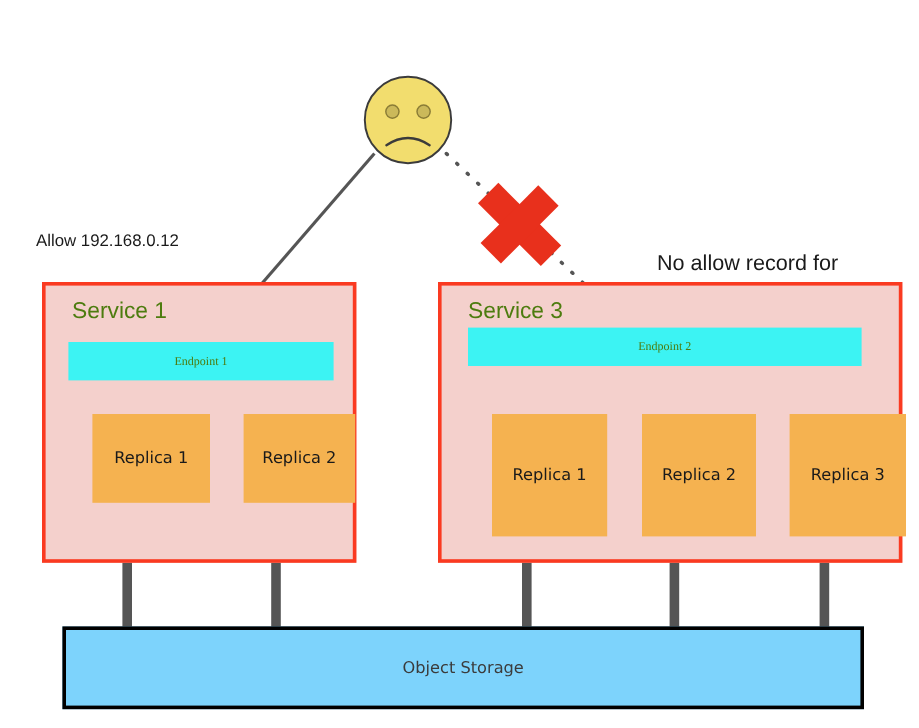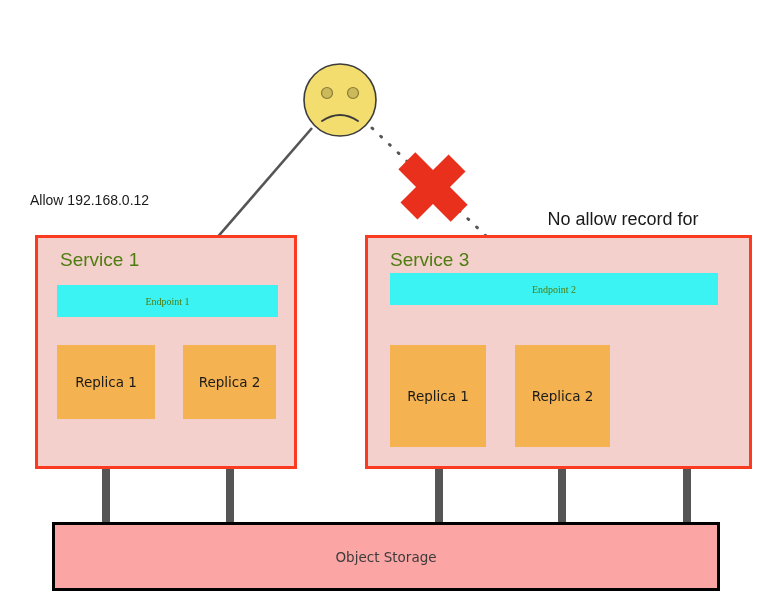--- a/index.html
+++ b/index.html
@@ -62,34 +62,35 @@
   }
   #endpoint-1 { left: 57px;  top: 285px; width: 221px; height: 32px; }
   #endpoint-2 { left: 390px; top: 273px; width: 328px; height: 32px; }
 
   
   .replica-box {
     background: #f5b250;
     color: #1a1a1a;
     font-size: 13.5px;
     font-family: "DejaVu Sans", sans-serif;
+    margin-left: 20px;
   }
   #s1-replica-1 { left: 57px;  top: 345px; width: 98px;  height: 74px; }
   #s1-replica-2 { left: 183px; top: 345px; width: 93px;  height: 74px; }
   #s2-replica-1 { left: 390px; top: 345px; width: 96px;  height: 102px; }
   #s2-replica-2 { left: 515px; top: 345px; width: 95px;  height: 102px; }
   #s2-replica-3 { left: 638px; top: 345px; width: 97px;  height: 102px; }
 
   
   #object-storage {
     left: 52px;
     top: 522px;
     width: 668px;
     height: 69px;
-    background: #fca5a5;
+    background: #7dd3fc;
     border: 3px solid #000000;
     color: #3b3b3b;
     font-size: 13.5px;
     font-family: "DejaVu Sans", sans-serif;
   }
 
   
   .free-label {
     position: absolute;
     color: #1a1a1a;
@@ -169,20 +170,21 @@
   <div class="node replica-box" id="s1-replica-2">Replica 2</div>
 
   <div class="node service-box" id="service-2">
     <div class="service-title">Service 3</div>
   </div>
 
   <div class="node endpoint-box" id="endpoint-2">Endpoint 2</div>
 
   <div class="node replica-box" id="s2-replica-1">Replica 1</div>
   <div class="node replica-box" id="s2-replica-2">Replica 2</div>
+  <div class="node replica-box" id="s2-replica-3">Replica 3</div>
 
   <div class="node" id="object-storage">Object Storage</div>
 
   <div class="free-label" id="alice-label">
   </div>
 
   <div class="free-label" id="allow-label">Allow 192.168.0.12</div>
 
   <div class="free-label" id="deny-label">
     <div>No allow record for</div>

